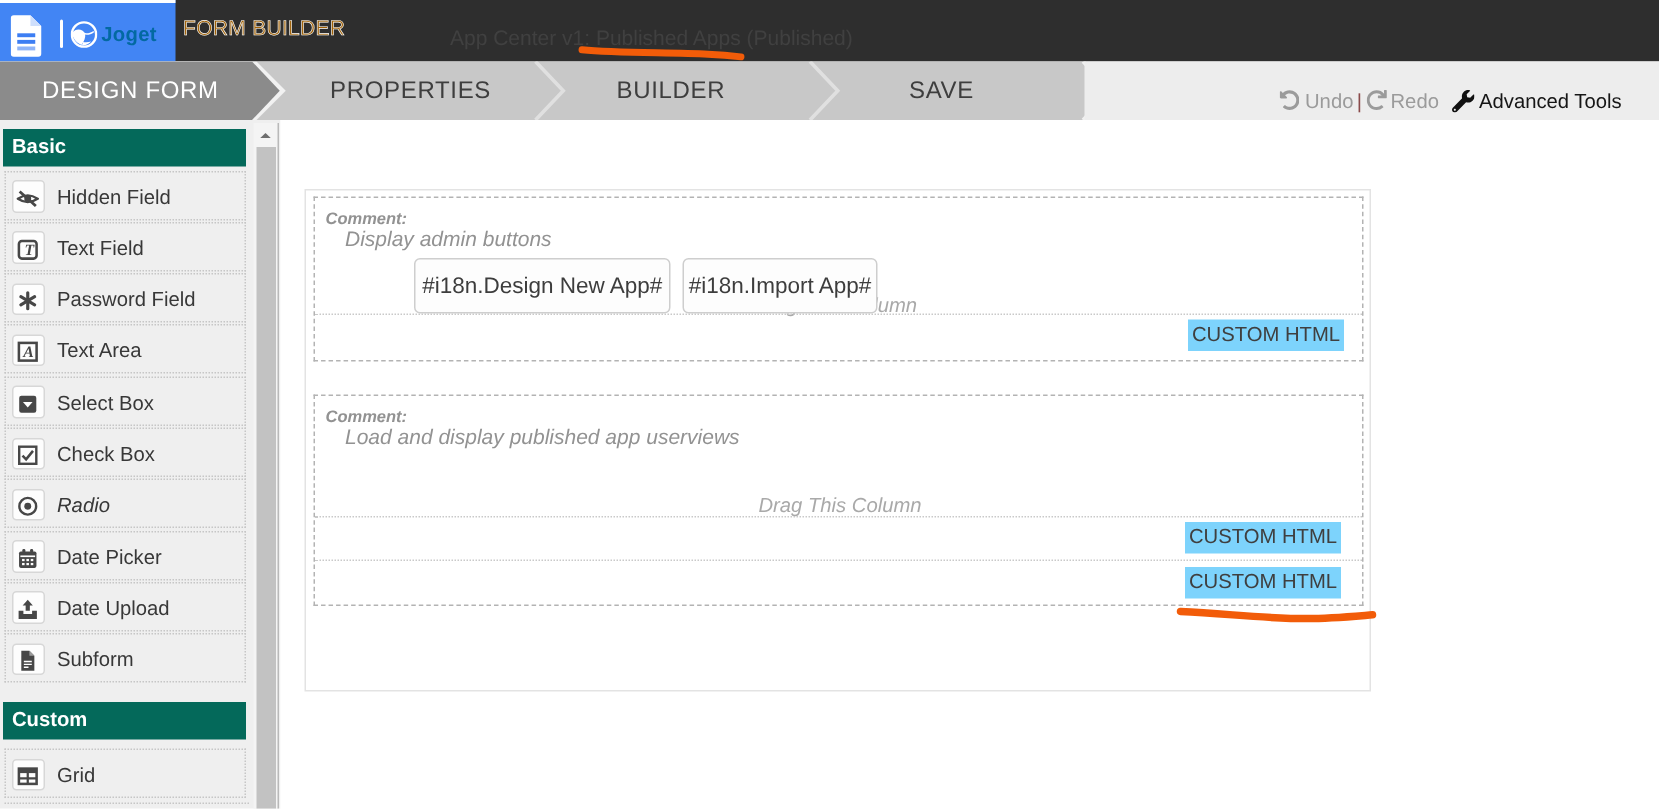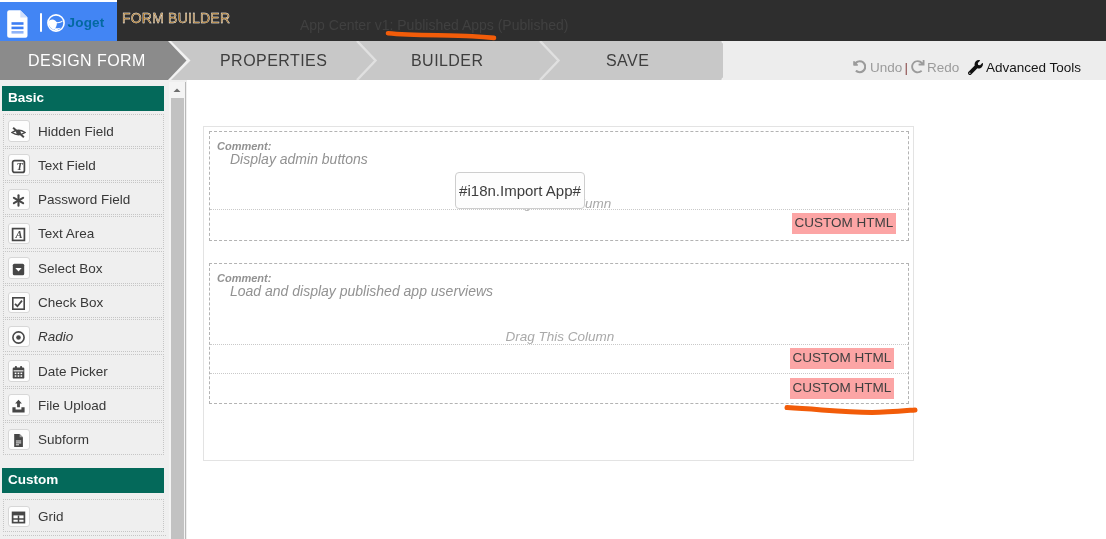--- a/index.html
+++ b/index.html
@@ -33,21 +33,21 @@
 
 #canvas { left:187px; top:80px; width:919px; height:459px; background:#fff; }
 #formbox { left:16px; top:46px; width:711px; height:335px; background:#fff; border:1px solid #e3e3e3; }
 .dsec { left:5px; width:700px; border:1px dashed #b3b3b3; }
 .cmt1 { left:7px; top:8px; font-size:11px; font-style:italic; font-weight:bold; color:#929292; }
 .cmt2 { left:20px; top:19px; font-size:14px; font-style:italic; color:#929292; }
 .dragcol { width:700px; text-align:center; font-size:13.5px; font-style:italic; color:#a9a9a9; }
 .btn { height:37px; background:#fdfdfd; border:1px solid #cecece; border-radius:4px;
   font-size:15px; color:#3d3d3d; text-align:center; line-height:35px; }
 .dotline { left:0px; width:698px; border-top:1px dotted #c9c9c9; }
-.chtml { width:104px; height:20.5px; background:#fca5a5; color:#3f3f3f;
+.chtml { width:104px; height:20.5px; background:#7dd3fc; color:#3f3f3f;
   font-size:13.5px; text-align:center; line-height:20.5px; }
 
 
 #undoarea { left:723px; top:41px; width:383px; height:40px; background:#ededed; border-bottom:1px solid #d2d2d2; }
 .utxt { top:60.5px; font-size:13.5px; color:#9b9b9b; line-height:1; }
 </style>
 </head>
 <body>
 <div id="stage">
 
@@ -181,21 +181,21 @@
             <rect x="9.5" y="10.3" width="1.7" height="1.5"></rect>
           </g>
         </svg></div>
     <div class="abs pallab">Date Picker</div>
   </div>
   <div class="abs palitem" style="top:387.9px;">
     <div class="abs palicon"><svg width="15" height="15" viewBox="0 0 15 15">
           <path d="M7.5 0.8 L10.9 4.6 H8.9 V8.2 H6.1 V4.6 H4.1 Z" fill="#474747"></path>
           <path d="M1.4 8.2 H4.6 V10.4 H10.4 V8.2 H13.6 V13.6 H1.4 Z" fill="#474747"></path>
         </svg></div>
-    <div class="abs pallab">File Upload</div>
+    <div class="abs pallab">Date Upload</div>
   </div>
   <div class="abs palitem" style="top:422.2px;">
     <div class="abs palicon"><svg width="15" height="15" viewBox="0 0 15 15">
           <path d="M3.2 0.9 H8.6 L11.9 4.2 V14.1 H3.2 Z" fill="#474747"></path>
           <path d="M8.6 0.9 L11.9 4.2 H8.6 Z" fill="#9b9b9b"></path>
           <g stroke="#fff" stroke-width="0.9">
             <path d="M4.9 8 H10.2 M4.9 9.9 H10.2 M4.9 11.8 H8"></path>
           </g>
         </svg></div>
     <div class="abs pallab">Subform</div>
@@ -218,20 +218,21 @@
   </svg>
   <div class="abs" id="sbthumb"></div>
 
   <div class="abs" id="canvas">
     <div class="abs" id="formbox">
 
       <div class="abs dsec" style="top:4px; height:110px;">
         <div class="abs cmt1">Comment:</div>
         <div class="abs cmt2">Display admin buttons</div>
         <div class="abs dragcol" style="top:64px; margin-left:-3px;">Drag This Column</div>
+        <div class="abs btn" style="left:66px; top:40px; width:171px;">#i18n.Design New App#</div>
         <div class="abs btn" style="left:245px; top:40px; width:130px;">#i18n.Import App#</div>
         <div class="abs dotline" style="top:77px;"></div>
         <div class="abs chtml" style="left:582px; top:81px;">CUSTOM HTML</div>
       </div>
 
       <div class="abs dsec" style="top:136px; height:141px;">
         <div class="abs cmt1">Comment:</div>
         <div class="abs cmt2">Load and display published app userviews</div>
         <div class="abs dragcol" style="top:65px;">Drag This Column</div>
         <div class="abs dotline" style="top:80px;"></div>

